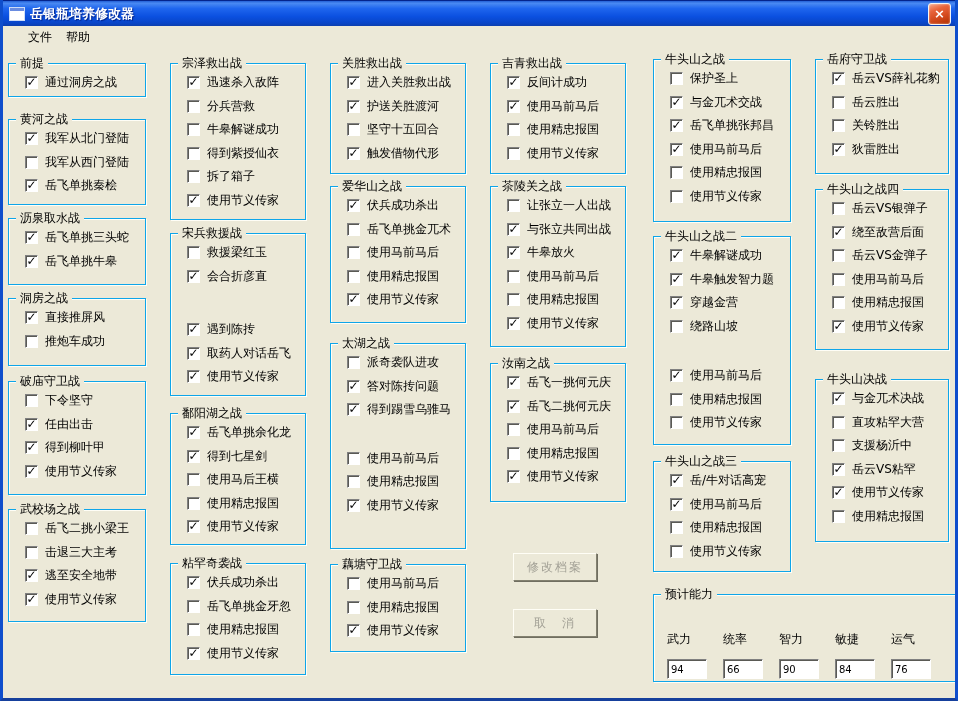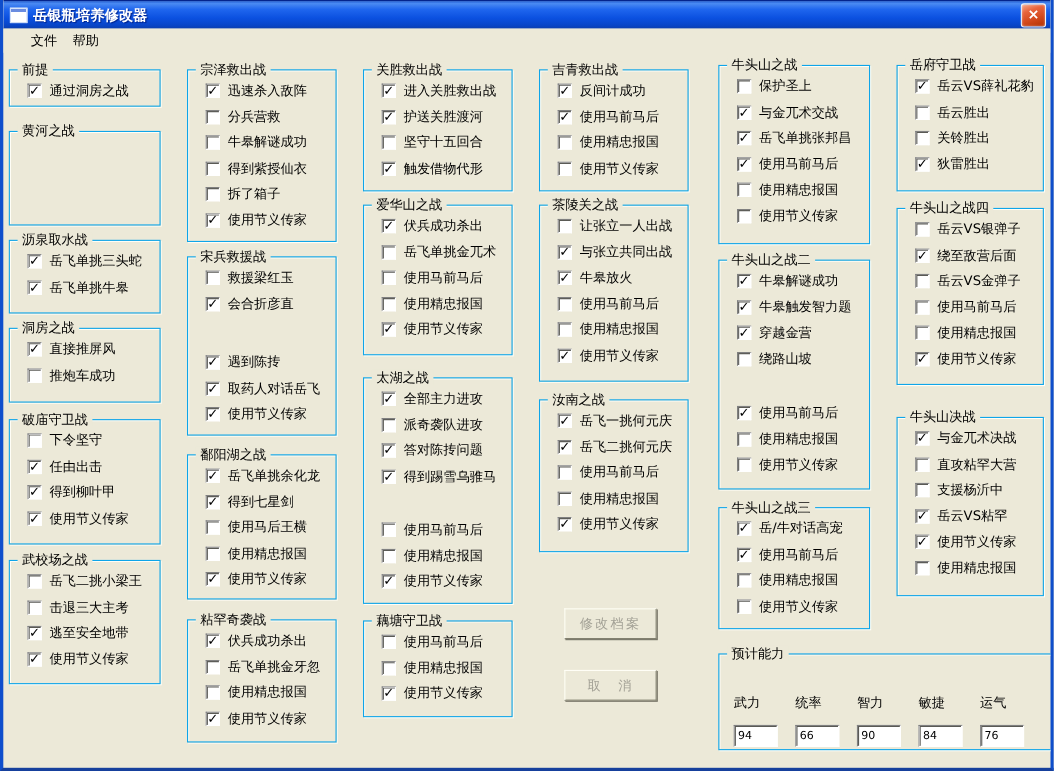--- a/index.html
+++ b/index.html
@@ -57,20 +57,34 @@
       <span class="gtitle">前提</span>
       <div class="items">
           <div class="row">
             <span class="cb on"></span>
             <span class="lbl">通过洞房之战</span>
           </div>
         </div>
     </div>
     <div class="group" style="left:5px;top:71px;width:138px;height:86px">
       <span class="gtitle">黄河之战</span>
+      <div class="items">
+          <div class="row">
+            <span class="cb on"></span>
+            <span class="lbl">我军从北门登陆</span>
+          </div>
+          <div class="row">
+            <span class="cb"></span>
+            <span class="lbl">我军从西门登陆</span>
+          </div>
+          <div class="row">
+            <span class="cb on"></span>
+            <span class="lbl">岳飞单挑秦桧</span>
+          </div>
+        </div>
     </div>
     <div class="group" style="left:5px;top:170px;width:138px;height:67px">
       <span class="gtitle">沥泉取水战</span>
       <div class="items">
           <div class="row">
             <span class="cb on"></span>
             <span class="lbl">岳飞单挑三头蛇</span>
           </div>
           <div class="row">
             <span class="cb on"></span>
@@ -278,24 +292,20 @@
           </div>
           <div class="row">
             <span class="cb on"></span>
             <span class="lbl">使用节义传家</span>
           </div>
         </div>
     </div>
     <div class="group" style="left:327px;top:295px;width:136px;height:206px">
       <span class="gtitle">太湖之战</span>
       <div class="items">
-          <div class="row">
-            <span class="cb on"></span>
-            <span class="lbl">全部主力进攻</span>
-          </div>
           <div class="row">
             <span class="cb"></span>
             <span class="lbl">派奇袭队进攻</span>
           </div>
           <div class="row">
             <span class="cb on"></span>
             <span class="lbl">答对陈抟问题</span>
           </div>
           <div class="row">
             <span class="cb on"></span>

